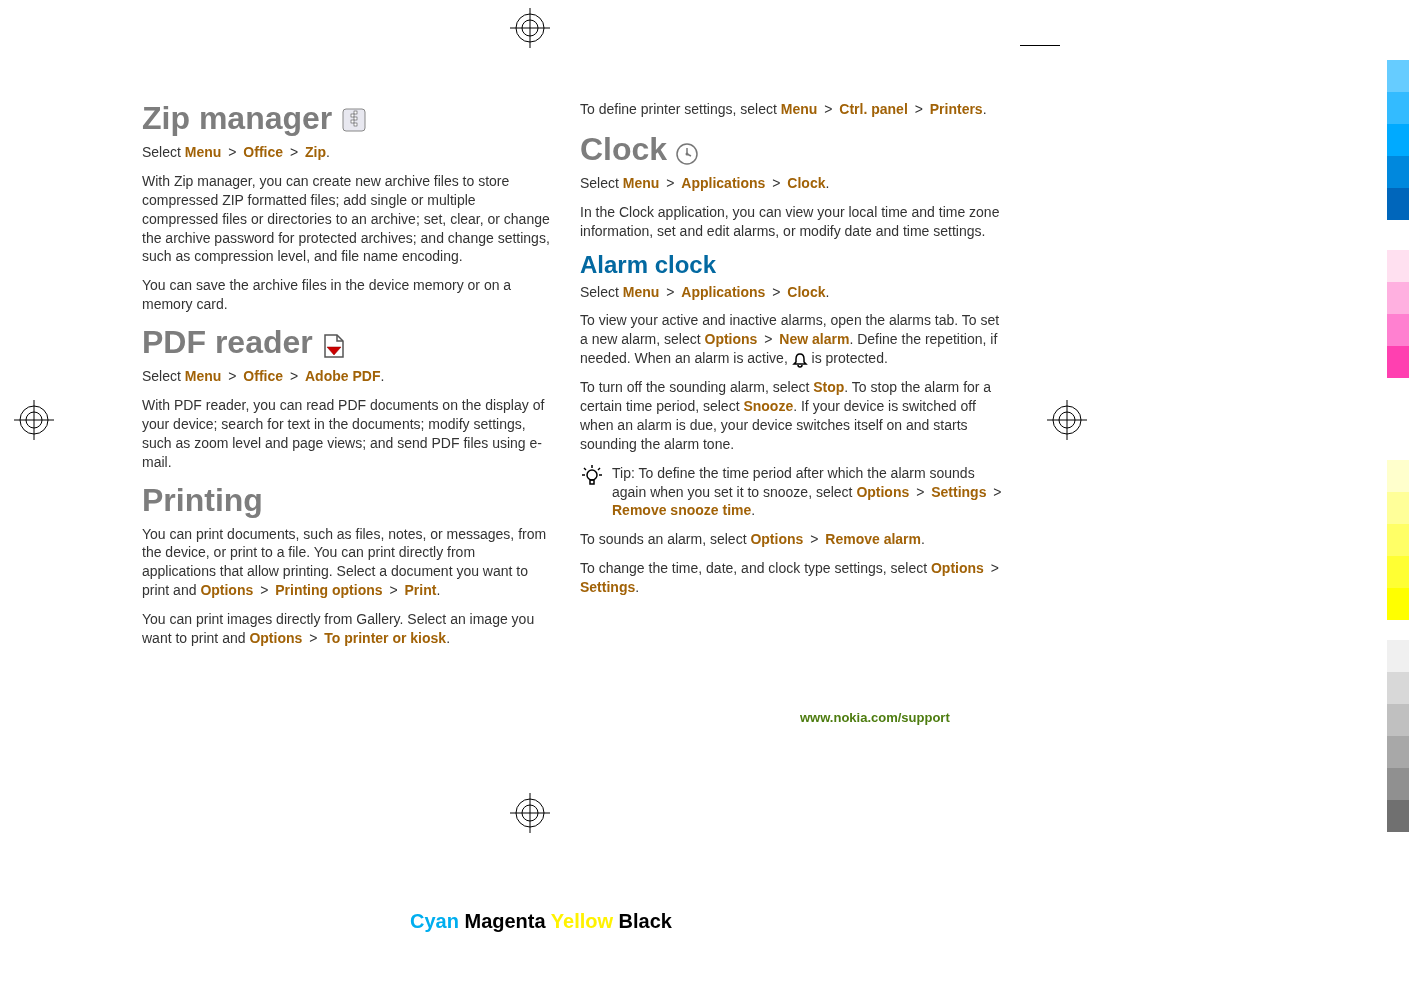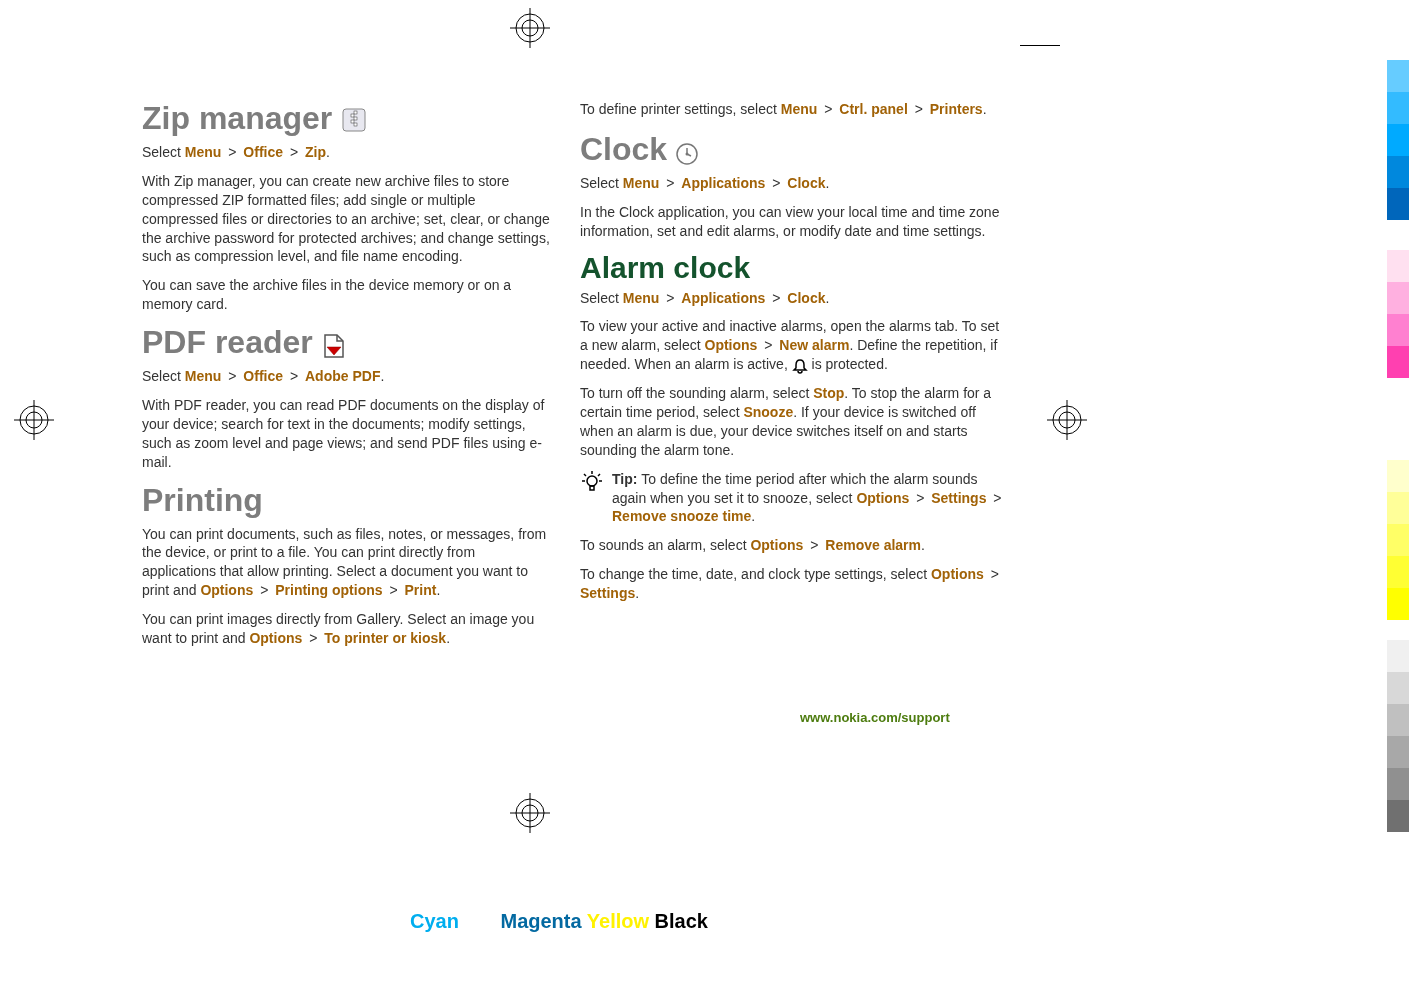--- a/index.html
+++ b/index.html
@@ -60,22 +60,22 @@
   h1.section-title {
     color: #7d7d7d;
     font-size: 32px;
     font-weight: bold;
     margin-bottom: 6px;
     display: flex;
     align-items: center;
     gap: 8px;
   }
   h2.subsection-title {
-    color: #14532d;
-    font-size: 30px;
+    color: #0369a1;
+    font-size: 24px;
     font-weight: bold;
     margin-bottom: 4px;
     margin-top: 6px;
   }
   p {
     color: #333;
     font-size: 14px;
     line-height: 1.35;
     margin-bottom: 10px;
   }
@@ -92,21 +92,21 @@
     gap: 8px;
     margin-bottom: 10px;
   }
   .tip-text {
     flex: 1;
     font-size: 14px;
     line-height: 1.35;
     color: #333;
   }
   .tip-bold {
-    font-weight: bold;
+    font-weight: normal;
     text-align: center;
   }
   .footer-url {
     position: absolute;
     top: 710px;
     left: 800px;
     font-size: 13px;
     font-weight: bold;
     color: #4d7c0f;
   }
@@ -145,21 +145,21 @@
     height: 32px;
   }
   .cmyk-line {
     position: absolute;
     bottom: 70px;
     left: 410px;
     font-size: 20px;
     font-weight: bold;
   }
   .cyan { color: #00aeef; }
-  .magenta { color: #0369a1; margin-left: 36px; }
+  .magenta { color: #000000; }
   .yellow { color: #fff200; }
   .black { color: #000; }
   .icon-zip {
     width: 28px;
     height: 28px;
   }
   .icon-pdf {
     width: 26px;
     height: 26px;
   }

